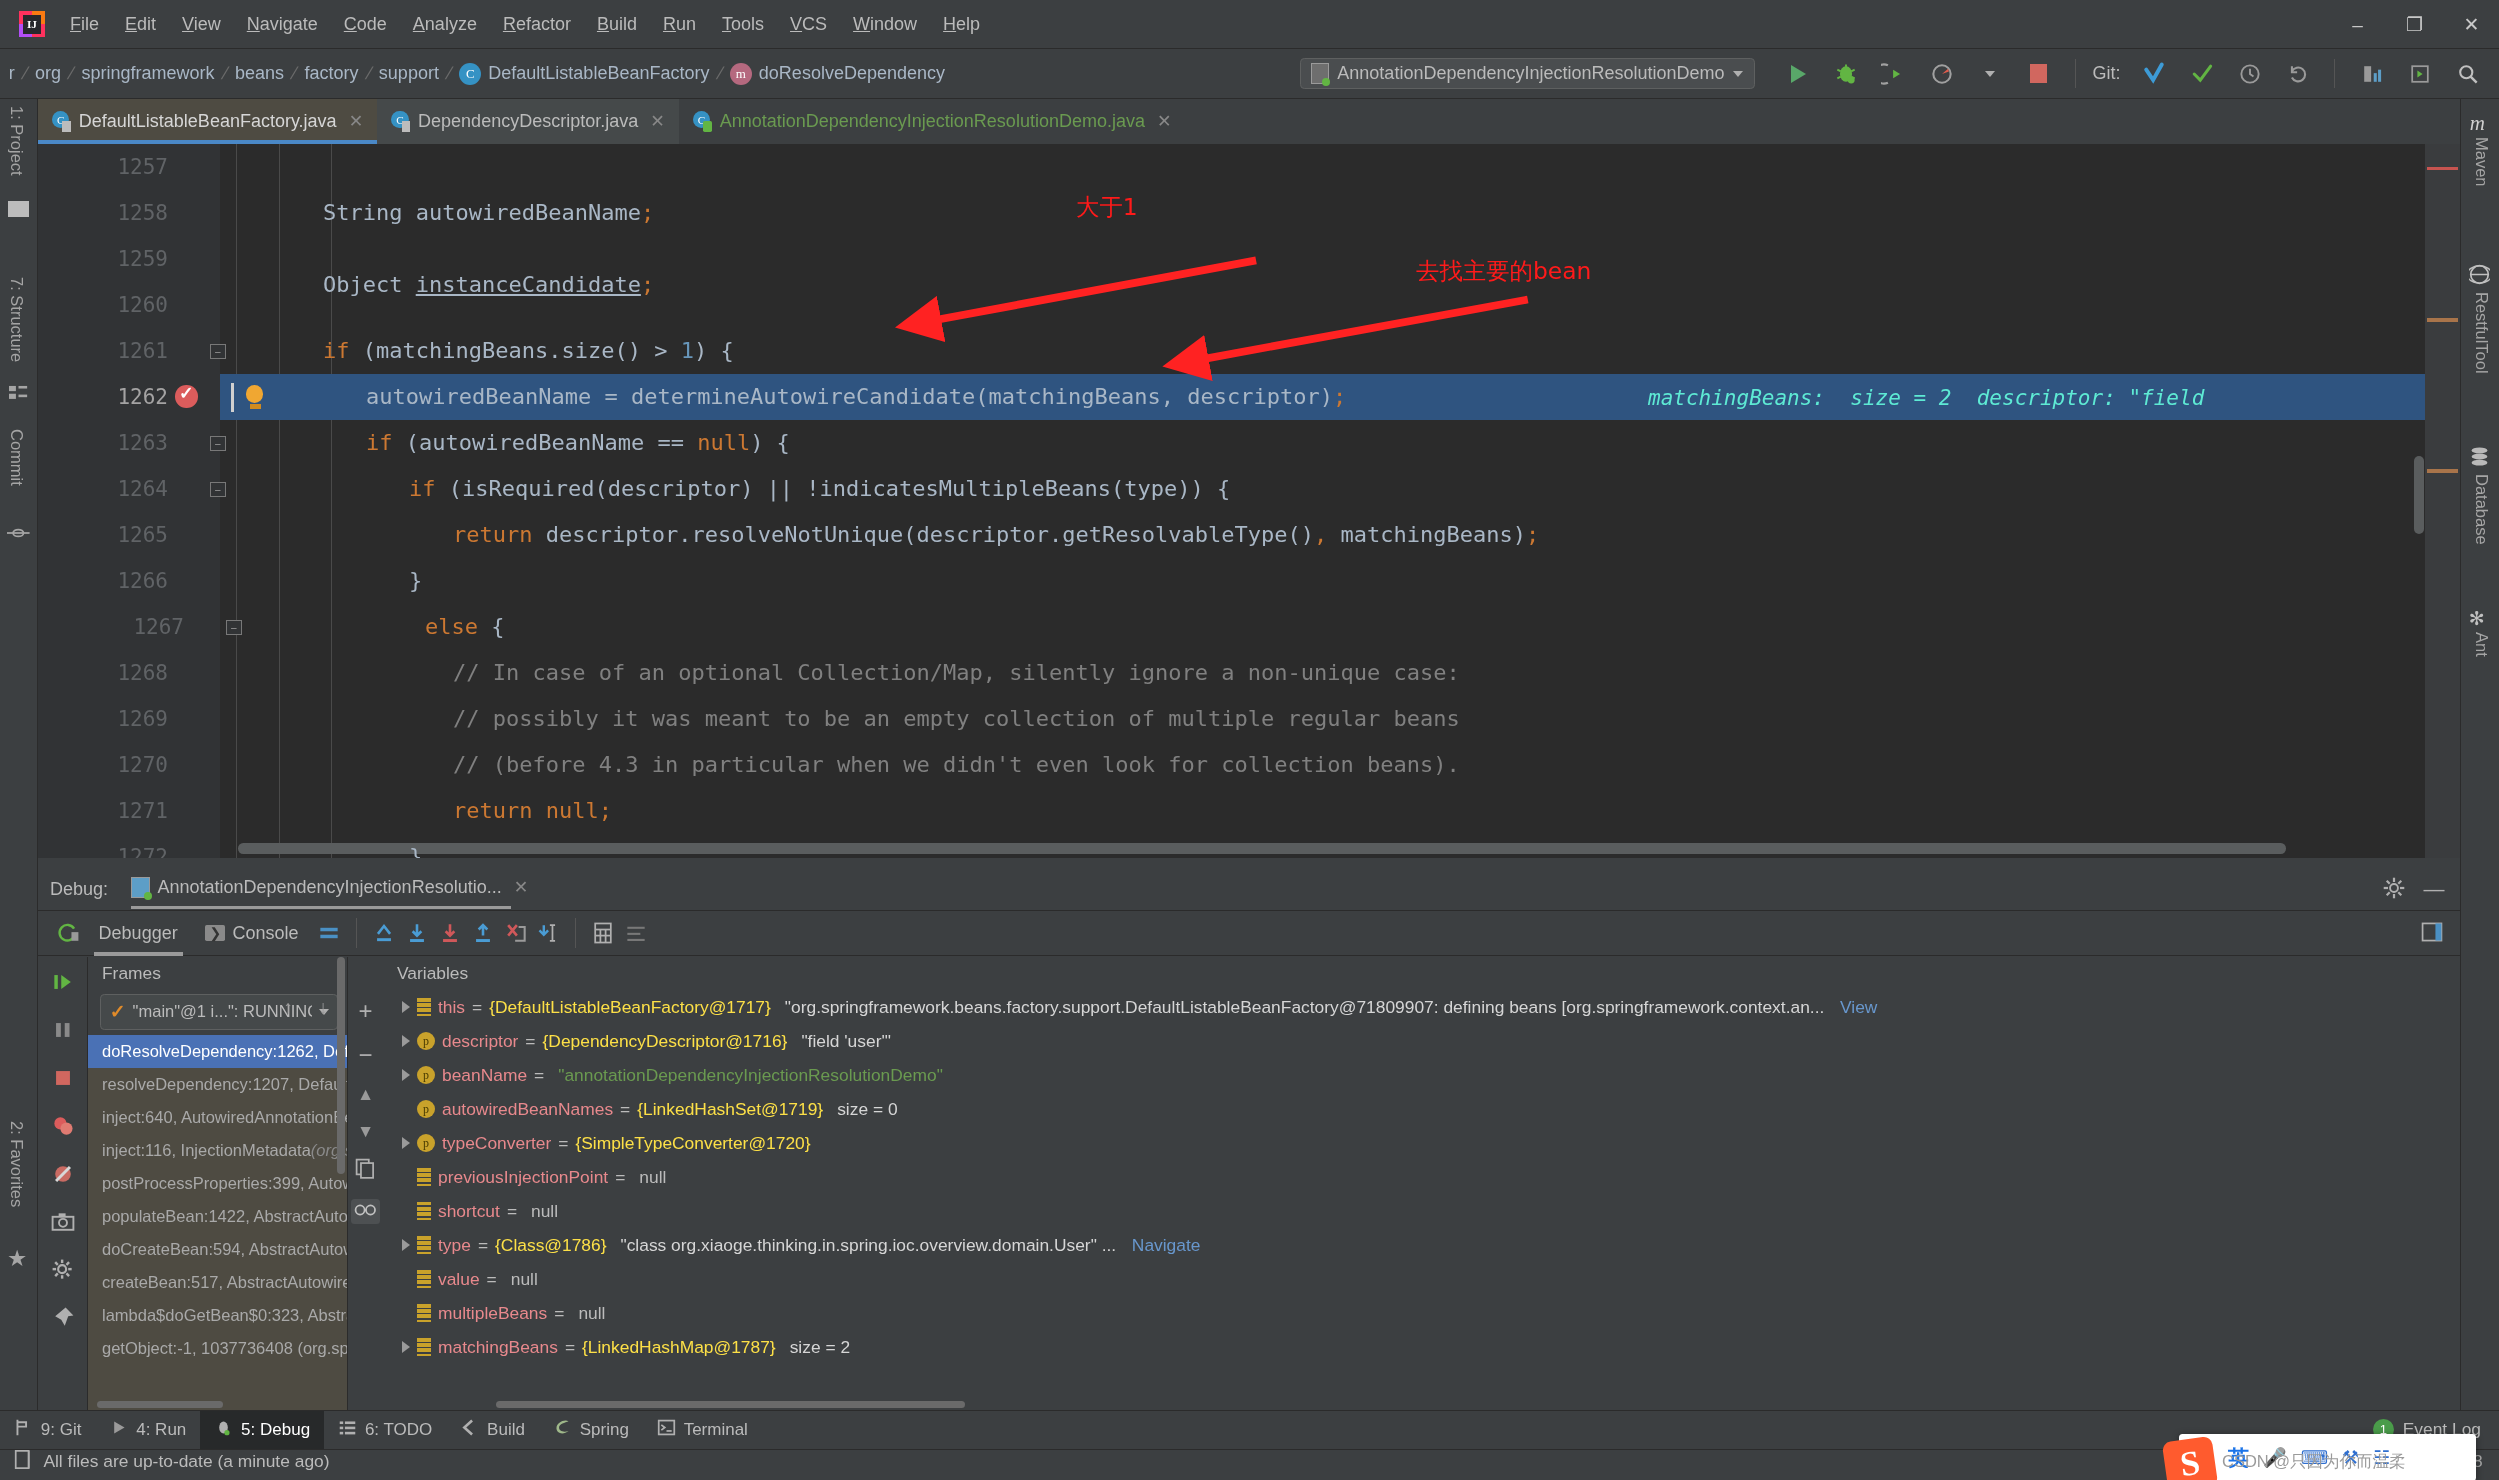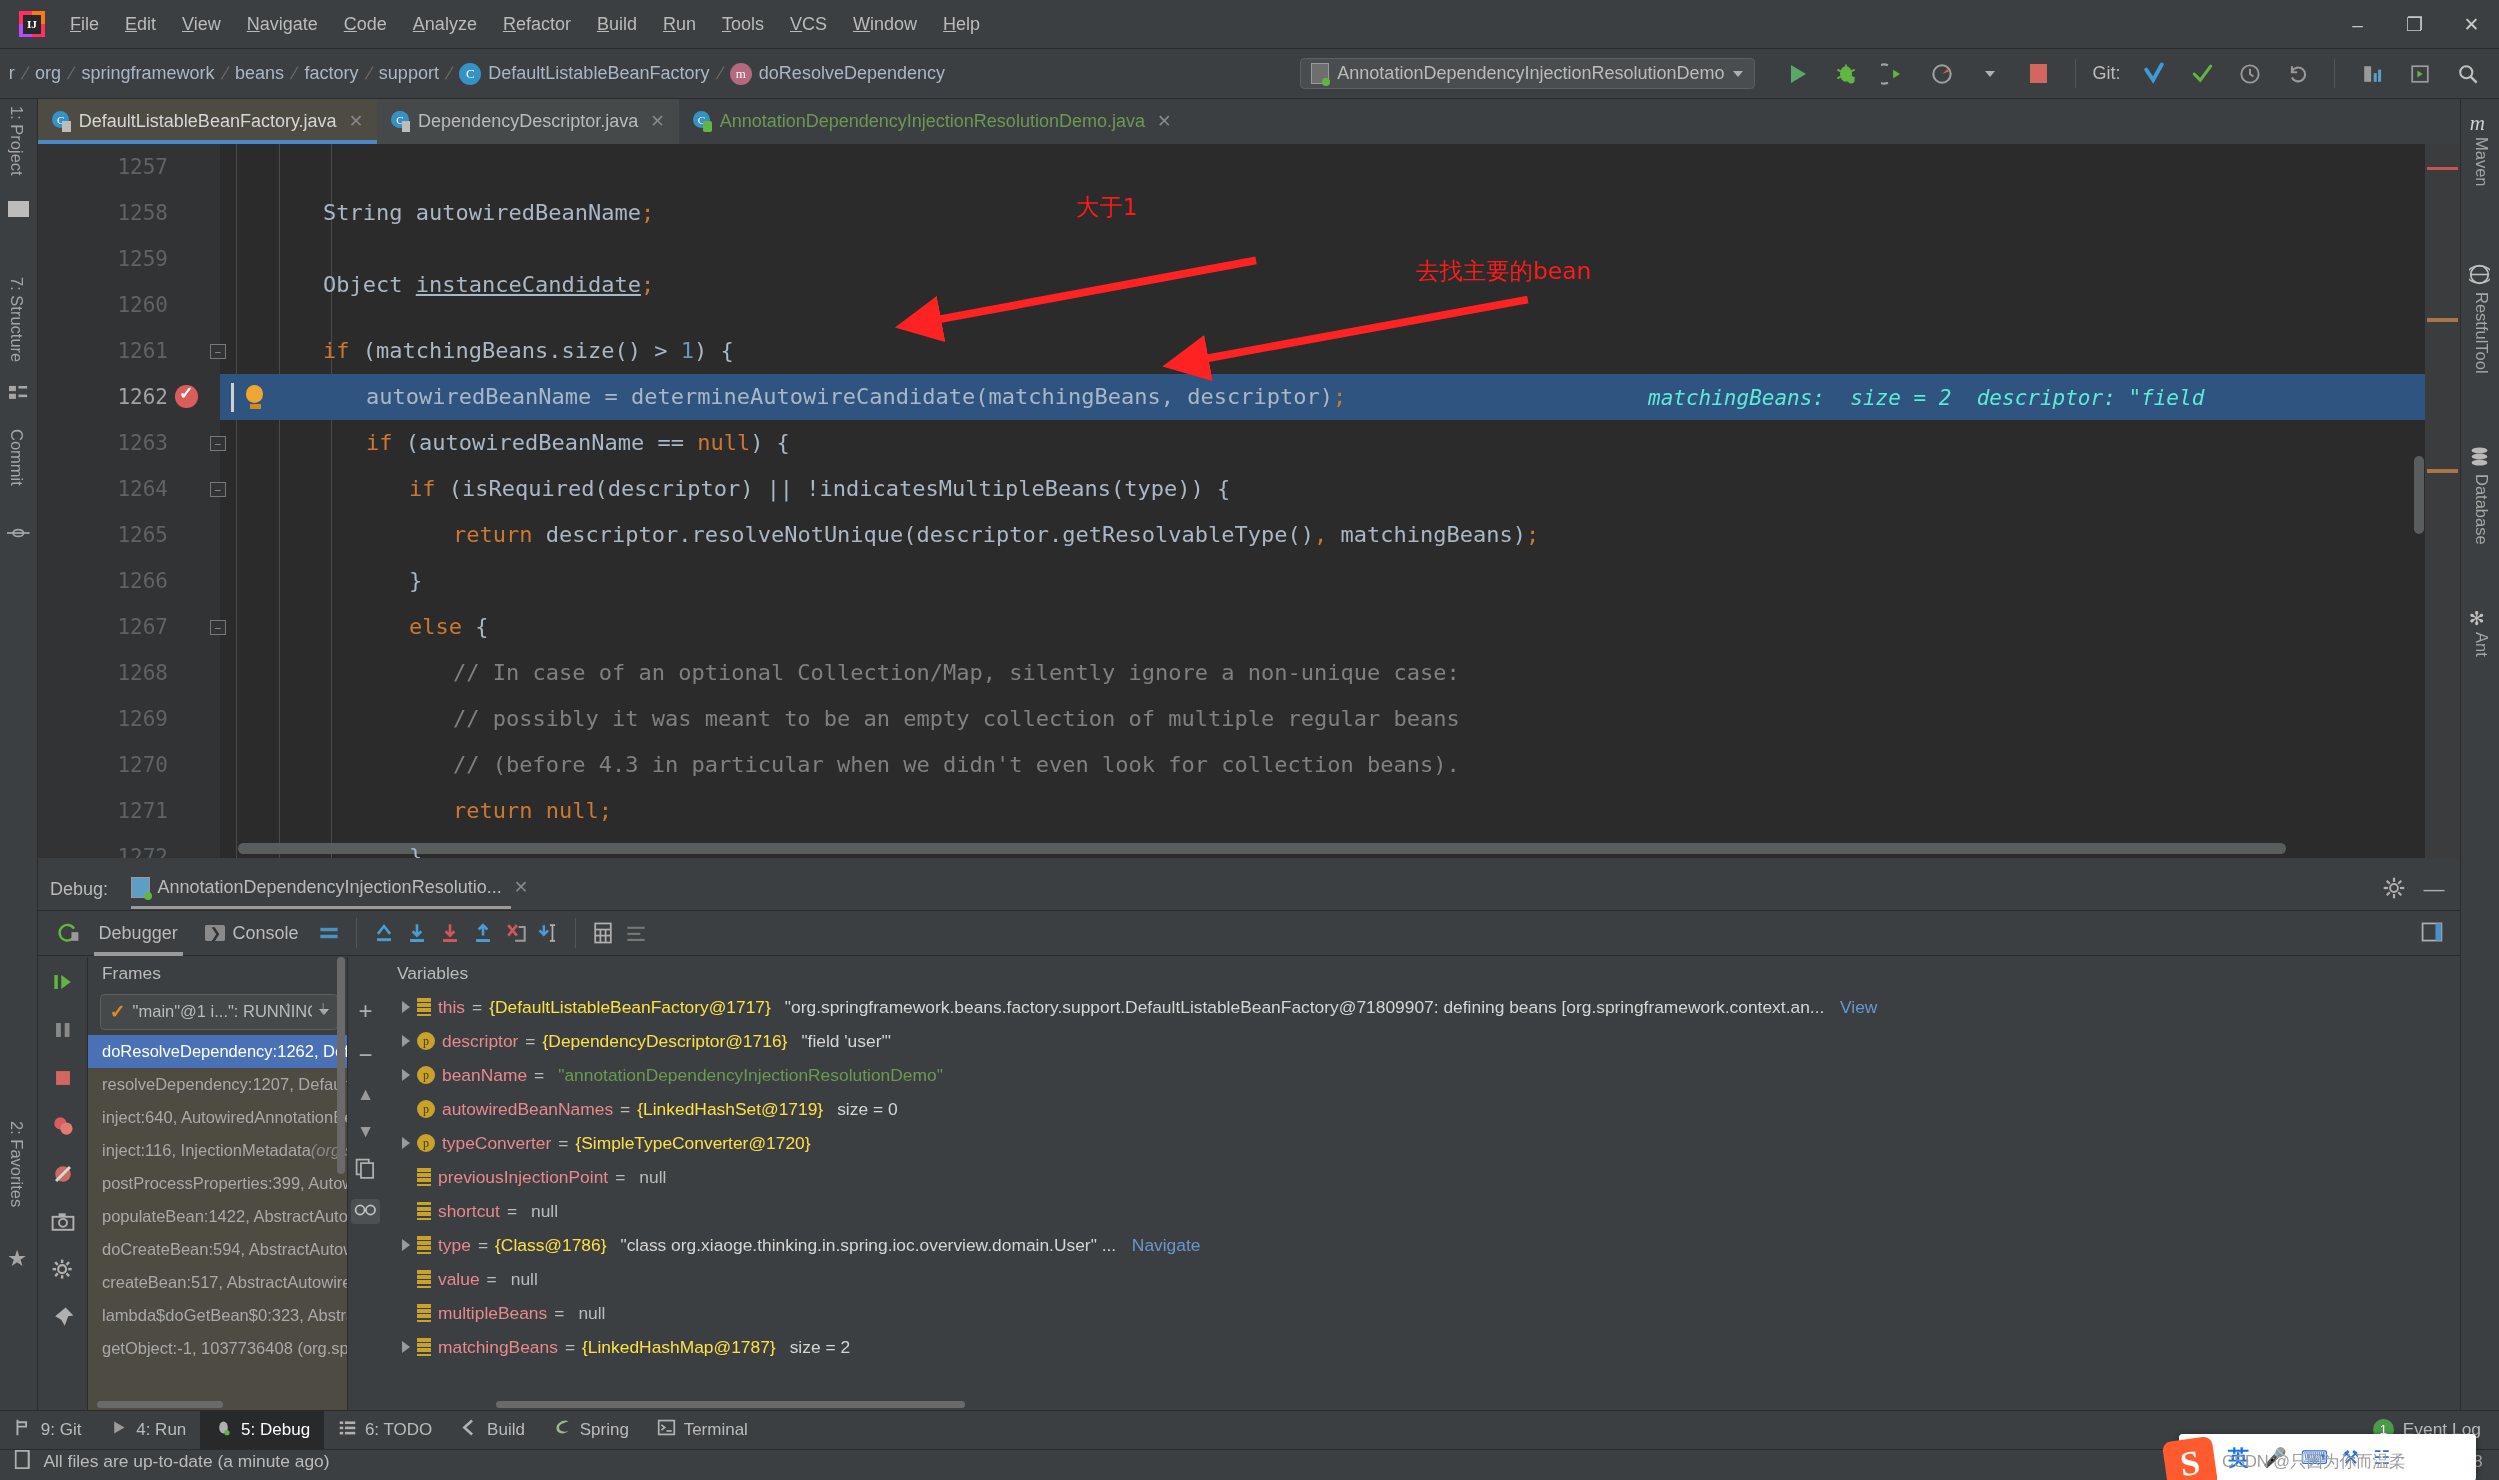--- a/index.html
+++ b/index.html
@@ -639,21 +639,21 @@
         <div class="code-txt" style="left: 371px; top: 10.4px;"><span class="kw">if</span><span class=""> (isRequired(descriptor) || !indicatesMultipleBeans(type)) {</span></div>
       </div>
       <div class="ln-row" style="top: 368px; position: absolute; left: 0px; right: 0px;">
         <div class="ln-num">1265</div>
         <div class="code-txt" style="left: 415px; top: 10.4px;"><span class="kw">return</span><span class=""> descriptor.resolveNotUnique(descriptor.getResolvableType()</span><span class="kw">,</span><span class=""> matchingBeans)</span><span class="kw">;</span></div>
       </div>
       <div class="ln-row" style="top: 414px; position: absolute; left: 0px; right: 0px;">
         <div class="ln-num">1266</div>
         <div class="code-txt" style="left: 371px; top: 10.4px;"><span class="">}</span></div>
       </div>
-      <div class="ln-row" style="top: 460px; position: absolute; left: 0px; right: 0px;">
+      <div class="ln-row" style="top: 460px; position: absolute; left: 16px; right: 0px;">
         <div class="ln-num">1267</div>
         <div class="fold-mark" style="top: 15.6px;">−</div>
         <div class="code-txt" style="left: 371px; top: 10.4px;"><span class="kw">else</span><span class=""> {</span></div>
       </div>
       <div class="ln-row" style="top: 506px; position: absolute; left: 0px; right: 0px;">
         <div class="ln-num">1268</div>
         <div class="code-txt" style="left: 415px; top: 10.4px;"><span class="cmt">// In case of an optional Collection/Map, silently ignore a non-unique case:</span></div>
       </div>
       <div class="ln-row" style="top: 552px; position: absolute; left: 0px; right: 0px;">
         <div class="ln-num">1269</div>

